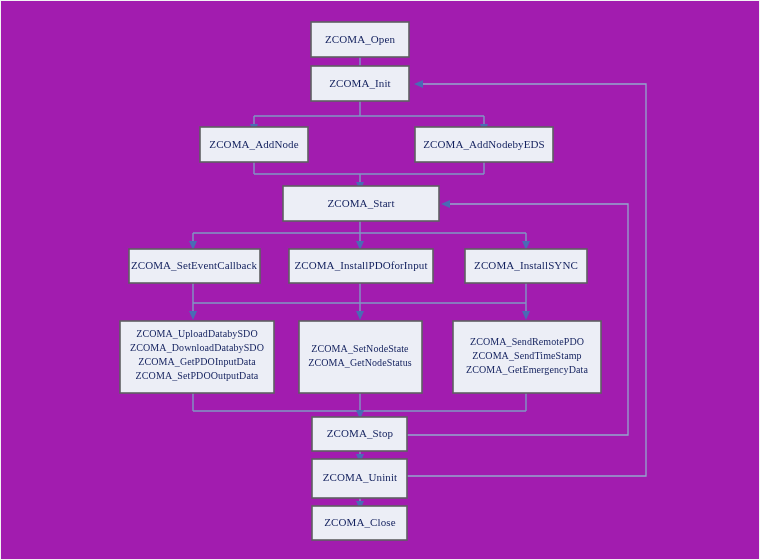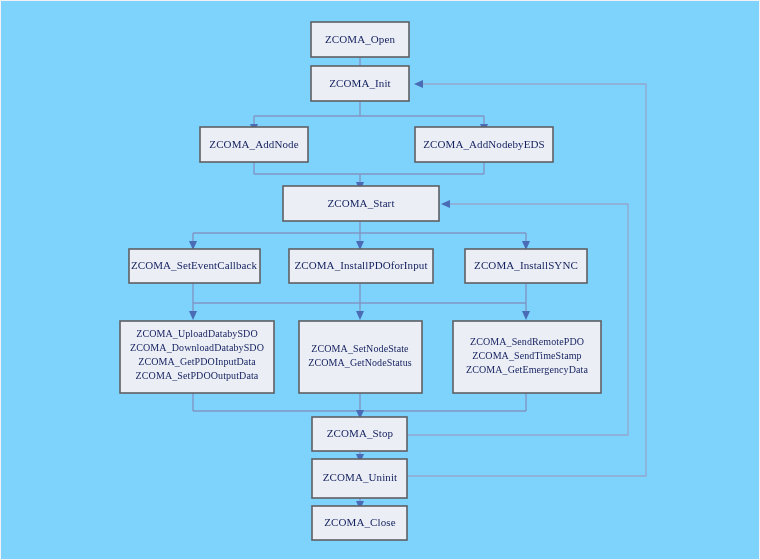--- a/index.html
+++ b/index.html
@@ -11,21 +11,21 @@
   body {
     width: 760px;
     height: 560px;
     font-family: "Liberation Serif", "DejaVu Serif", serif;
     overflow: hidden;
   }
   #diagram-root {
     position: relative;
     width: 760px;
     height: 560px;
-    background: #7dd3fc;
+    background: #a21caf;
     box-sizing: border-box;
     border: 1px solid #f2f2f4;
   }
   svg#flow-svg {
     position: absolute;
     left: 0;
     top: 0;
     width: 760px;
     height: 560px;
     display: block;

